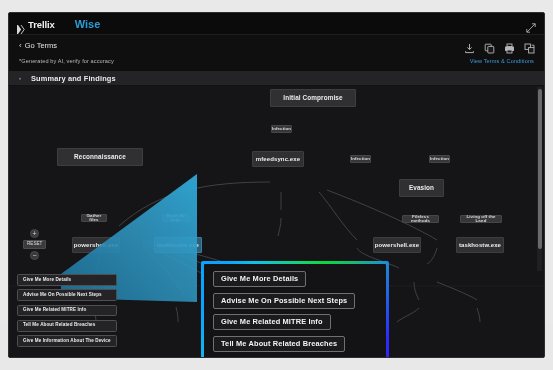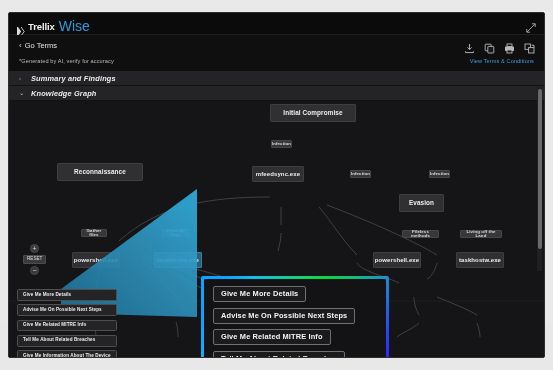--- a/index.html
+++ b/index.html
@@ -43,25 +43,25 @@
     position: relative;
     top: 0px;
   }
   .logo-text {
     font-size: 9.5px;
     font-weight: bold;
     color: #f2f2f3;
     letter-spacing: -0.1px;
   }
   .logo-wise {
-    font-size: 14px;
-    font-weight: normal;
+    font-size: 11px;
+    font-weight: bold;
     color: #2f9bd6;
     letter-spacing: 0px;
-    margin-left: 1px;
+    margin-left: 17px;
   }
   #expand-icon {
     position: absolute;
     right: 8px; top: 6px;
     width: 10px; height: 10px;
     opacity: .85;
   }
   
   #actionbar {
     position: relative;
@@ -106,21 +106,20 @@
   
   .accordion {
     position: relative;
     height: 15px;
     background: #242426;
     border-bottom: 1px solid #121213;
     display: flex; align-items: center;
     padding-left: 10px;
     gap: 6px;
     cursor: pointer;
-    font-style: italic;
   }
   .accordion .arrow {
     font-size: 6px;
     color: #cfcfd2;
     width: 6px;
     line-height: 1;
   }
   .accordion .acc-label {
     font-size: 7.4px;
     font-weight: bold;
@@ -326,24 +325,20 @@
 
     <div id="disclaimer-row">
       <div id="disclaimer">*Generated by AI, verify for accuracy</div>
       <div id="terms">View Terms &amp; Conditions</div>
     </div>
 
     <div class="accordion">
       <span class="arrow">›</span>
       <span class="acc-label">Summary and Findings</span>
     </div>
-    <div class="accordion">
-      <span class="arrow">⌄</span>
-      <span class="acc-label">Knowledge Graph</span>
-    </div>
 
     <div id="graph">
       <div id="graph-inner">
 
         <svg id="edges" width="537" height="271">
           <g fill="none" stroke="#53535a" stroke-width="0.7">
             <path d="M261 96 C200 96 150 104 110 140"></path>
             <path d="M272 106 C272 115 272 118 272 124"></path>
             <path d="M272 132 C272 140 270 145 269 150"></path>
             <path d="M310 106 C322 120 334 140 348 154"></path>

